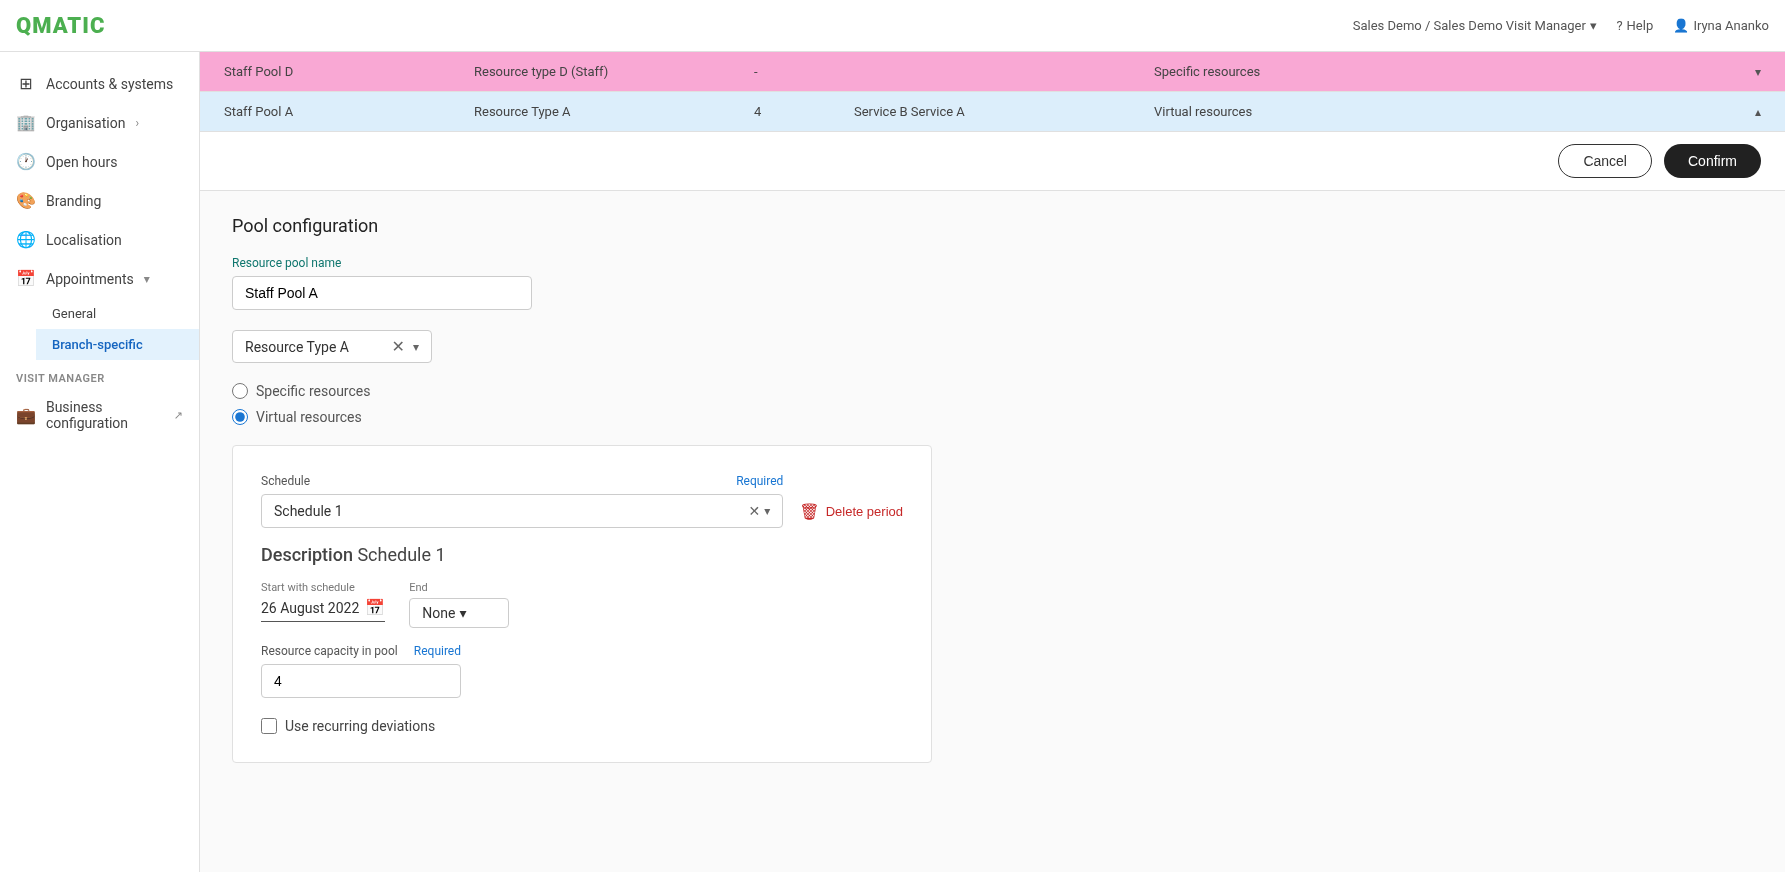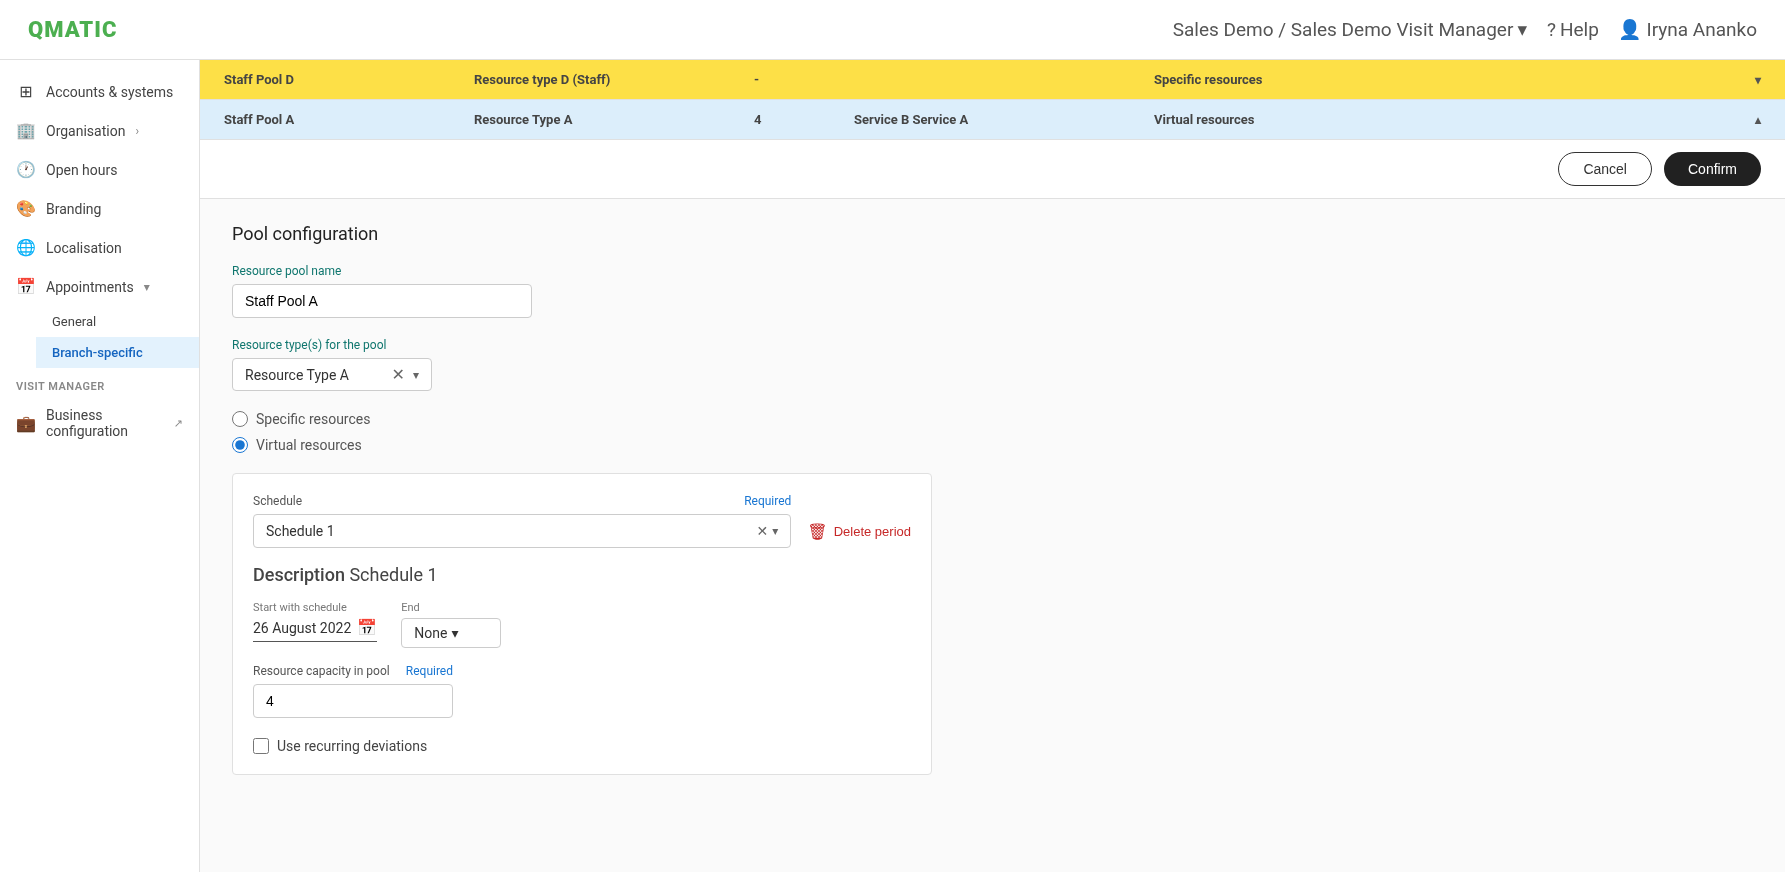--- a/index.html
+++ b/index.html
@@ -1,24 +1,24 @@
 <!DOCTYPE html>
 <html><head>
   <meta charset="utf-8">
   <style>
     * { box-sizing: border-box; margin: 0; padding: 0; }
     body { font-family: 'Roboto', Arial, sans-serif; font-size: 14px; color: #333; background: #fff; display: flex; flex-direction: column; height: 872px; overflow: hidden; }
 
     
     .topnav {
       display: flex; align-items: center; justify-content: space-between;
-      padding: 0 28px; height: 60px; background: #fff; border-bottom: 1px solid #e0e0e0; flex-shrink: 0;
+      padding: 0 16px; height: 52px; background: #fff; border-bottom: 1px solid #e0e0e0; flex-shrink: 0;
     }
     .topnav-logo { color: #4caf50; font-weight: 900; font-size: 22px; letter-spacing: 1px; }
-    .topnav-right { display: flex; align-items: flex-end; gap: 20px; font-size: 19px; color: #555; }
+    .topnav-right { display: flex; align-items: flex-end; gap: 20px; font-size: 13px; color: #555; }
     .topnav-right .demo-selector { display: flex; align-items: center; gap: 4px; cursor: pointer; }
     .topnav-right .help-btn { display: flex; align-items: center; gap: 4px; cursor: pointer; }
     .topnav-right .user-btn { display: flex; align-items: center; gap: 4px; cursor: pointer; }
 
     
     .layout { display: flex; flex: 1; overflow: hidden; }
 
     
     .sidebar {
       width: 200px; background: #fff; border-right: 1px solid #e0e0e0;
@@ -32,21 +32,21 @@
     .sidebar-item .icon { font-size: 16px; width: 20px; text-align: center; }
     .sidebar-section-label { font-size: 11px; color: #888; padding: 12px 16px 4px; font-weight: 600; text-transform: uppercase; letter-spacing: 0.5px; }
     .sidebar-item .arrow { font-size: 12px; color: #888; }
     .sidebar-sub { padding-left: 36px; }
     .sidebar-sub .sidebar-item { font-size: 13px; padding: 8px 16px; }
 
     
     .main { flex: 1; overflow-y: auto; background: #fafafa; }
 
     
-    .table-area { background: #fde047; font-weight: bold; }
+    .table-area { background: #f9a8d4; }
     .table-row {
       display: grid; grid-template-columns: 250px 280px 100px 300px 1fr;
       align-items: center; padding: 12px 24px; border-bottom: 1px solid #e0e0e0;
       font-size: 13px; color: #444;
     }
     .table-row.selected { background: #dceefb; }
     .table-row .col-last { display: flex; align-items: center; justify-content: space-between; }
     .chevron-icon { color: #555; font-size: 12px; cursor: pointer; }
 
     
@@ -85,21 +85,21 @@
     .select-chip .chip-arrow { cursor: pointer; color: #666; font-size: 12px; }
 
     
     .radio-group { display: flex; flex-direction: column; gap: 10px; margin-bottom: 20px; }
     .radio-item { display: flex; align-items: center; gap: 8px; font-size: 14px; color: #555; cursor: pointer; }
     .radio-item input[type="radio"] { accent-color: #1976d2; width: 16px; height: 16px; }
 
     
     .allocation-section { margin-top: 8px; }
     .allocation-box {
-      border: 1px solid #e0e0e0; border-radius: 4px; padding: 20px;
+      border: 1px solid #e0e0e0; border-radius: 4px; padding: 28px;
       background: #fff; max-width: 700px;
     }
 
     
     .schedule-row { display: flex; align-items: flex-start; gap: 16px; margin-bottom: 16px; }
     .schedule-field { flex: 1; }
     .field-header { display: flex; justify-content: space-between; align-items: center; margin-bottom: 6px; }
     .field-label { font-size: 12px; color: #555; }
     .field-required { font-size: 12px; color: #1976d2; }
 
@@ -250,21 +250,20 @@
 
     <div class="content-area">
       <div class="section-title">Pool configuration</div>
 
       <div class="form-group">
         <label class="form-label">Resource pool name</label>
         <input type="text" class="form-input" value="Staff Pool A" style="">
       </div>
 
       <div class="form-group">
-        <label class="form-label">Resource type(s) for the pool</label>
         <div class="select-chip">
           <span class="chip-text">Resource Type A</span>
           <span class="chip-clear">✕</span>
           <span class="chip-arrow">▾</span>
         </div>
       </div>
 
       <div class="radio-group">
         <label class="radio-item">
           <input type="radio" name="resource_mode" style="">

